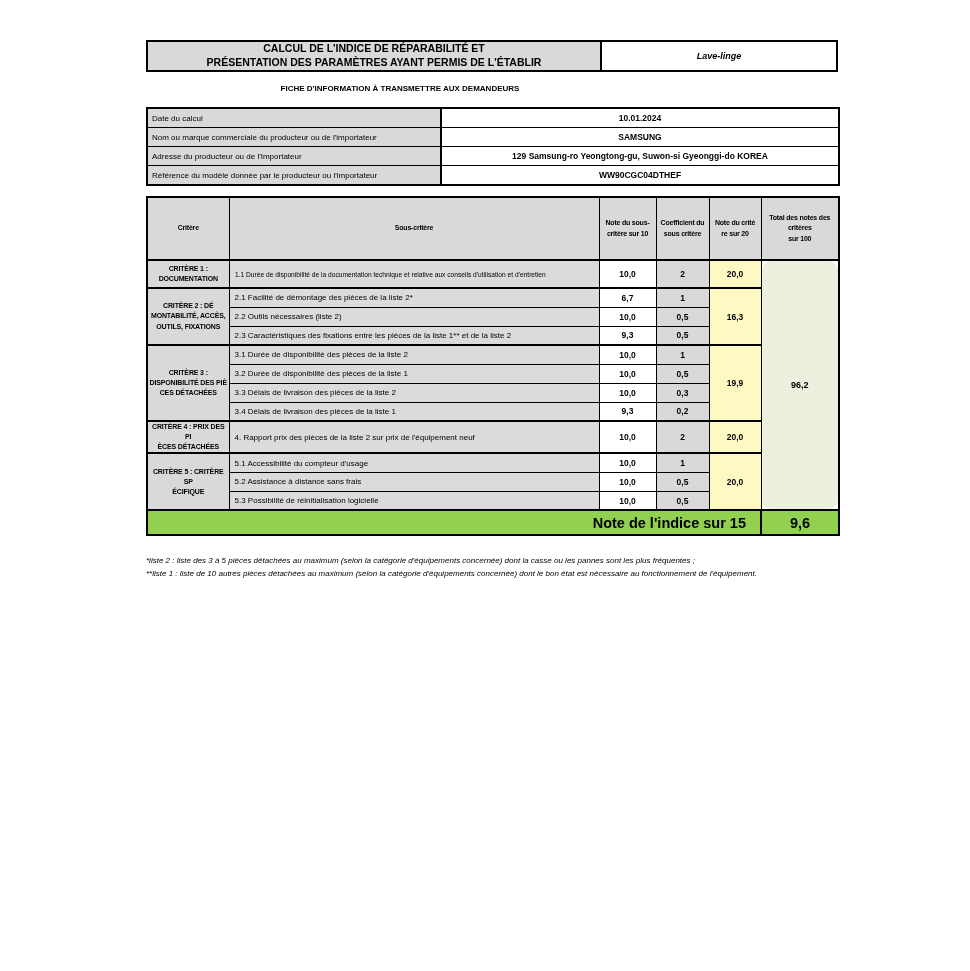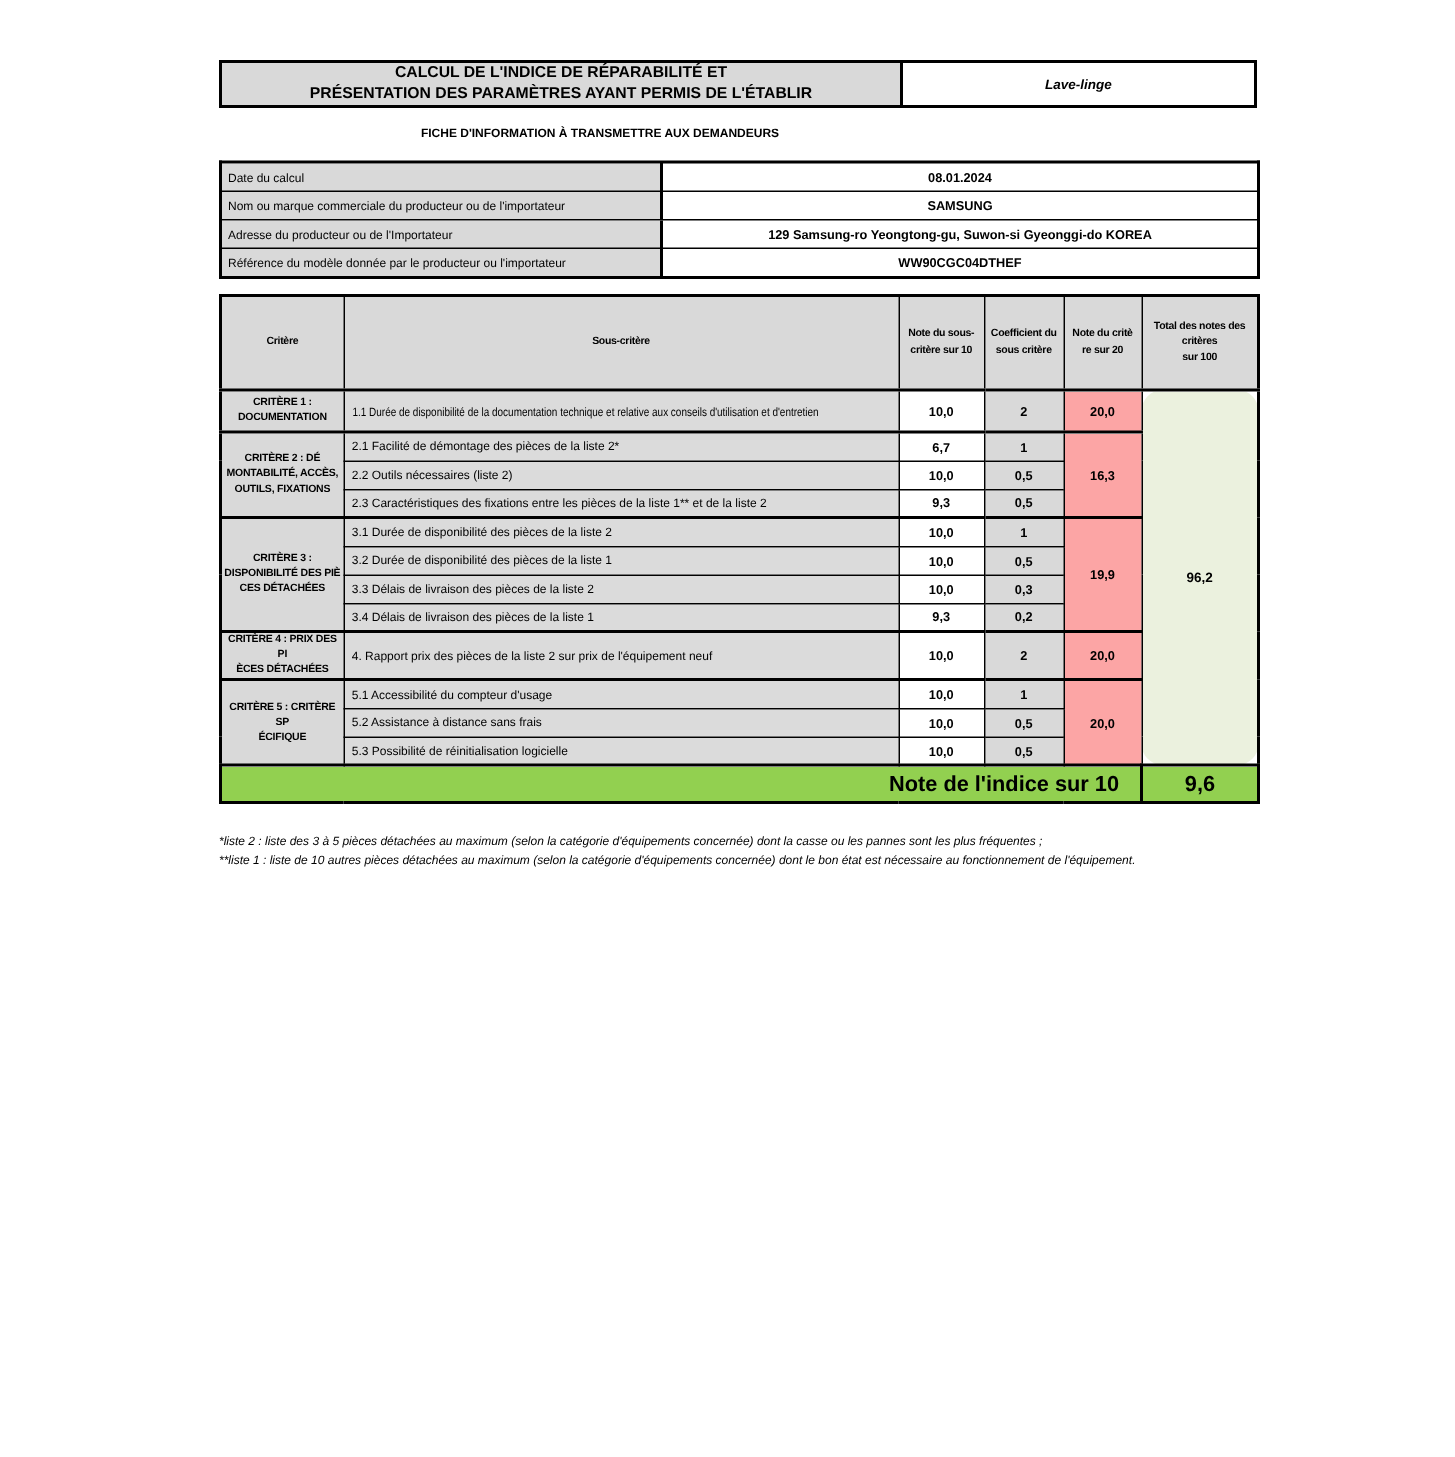--- a/index.html
+++ b/index.html
@@ -29,21 +29,21 @@
   .score-table tbody tr {height:19px;}
   .score-table tbody tr.tall {height:28px;}
   .score-table tbody tr.tall4 {height:26px;}
   tr.gstart td {border-top:2px solid #000;}
   .c-crit {background:#d9d9d9; font-weight:bold; text-align:center; vertical-align:middle; font-size:7px; letter-spacing:-0.15px; white-space:pre-line; line-height:1.45; padding:0 1px !important;}
   .c-sub {background:#dbdbdb; font-size:8px; vertical-align:middle; padding-left:5px !important; white-space:nowrap;}
   .c-sub .t {display:inline-block; transform-origin:0 50%; white-space:nowrap;}
   .c-sub .squeeze {transform:scaleX(0.83);}
   .c-note {background:#ffffff; font-weight:bold; text-align:center; vertical-align:middle; font-size:8.5px;border-radius:13px;}
   .c-coef {background:#d9d9d9; font-weight:bold; text-align:center; vertical-align:middle; font-size:8.5px;}
-  .c-n20 {background:#fca5a5; font-weight:bold; text-align:center; vertical-align:middle; font-size:8.5px;}
+  .c-n20 {background:#fef9c3; font-weight:bold; text-align:center; vertical-align:middle; font-size:8.5px;}
   .c-total {background:#ebf1de; font-weight:bold; text-align:center; vertical-align:middle; font-size:9px;border-radius:14px;}
   tr.index-row td {background:#92d050; border:2px solid #000; height:23px; vertical-align:middle;}
   .c-idxlabel {text-align:right; padding-right:14px !important; font-weight:bold; font-size:14.5px;}
   .c-idxval {text-align:center; font-weight:bold; font-size:14.5px;}
 
   
   .footnotes {margin-top:19px; font-style:italic; font-size:8px; line-height:1.6;}
 </style>
 </head>
 <body>
@@ -64,21 +64,21 @@
     </div>
 
     <table class="info-table">
       <colgroup>
           <col style="width:294px">
           <col style="width:398px">
         </colgroup>
       <tbody>
         <tr>
           <td class="i-label">Date du calcul</td>
-          <td class="i-value">08.01.2024</td>
+          <td class="i-value">10.01.2024</td>
         </tr>
         <tr>
           <td class="i-label">Nom ou marque commerciale du producteur ou de l'importateur</td>
           <td class="i-value">SAMSUNG</td>
         </tr>
         <tr>
           <td class="i-label">Adresse du producteur ou de l'Importateur</td>
           <td class="i-value">129 Samsung-ro Yeongtong-gu, Suwon-si Gyeonggi-do KOREA</td>
         </tr>
         <tr>
@@ -185,21 +185,21 @@
           <td class="c-sub"><span class="t">5.2 Assistance à distance sans frais</span></td>
           <td class="c-note">10,0</td>
           <td class="c-coef">0,5</td>
         </tr>
         <tr>
           <td class="c-sub"><span class="t">5.3 Possibilité de réinitialisation logicielle</span></td>
           <td class="c-note">10,0</td>
           <td class="c-coef">0,5</td>
         </tr>
         <tr class="index-row">
-          <td class="c-idxlabel" colspan="5">Note de l'indice sur 10</td>
+          <td class="c-idxlabel" colspan="5">Note de l'indice sur 15</td>
           <td class="c-idxval">9,6</td>
         </tr>
       </tbody>
     </table>
 
     <div class="footnotes">
       <div>*liste 2 : liste des 3 à 5 pièces détachées au maximum (selon la catégorie d'équipements concernée) dont la casse ou les pannes sont les plus fréquentes ;</div>
       <div>**liste 1 : liste de 10 autres pièces détachées au maximum (selon la catégorie d'équipements concernée) dont le bon état est nécessaire au fonctionnement de l'équipement.</div>
     </div>
 

